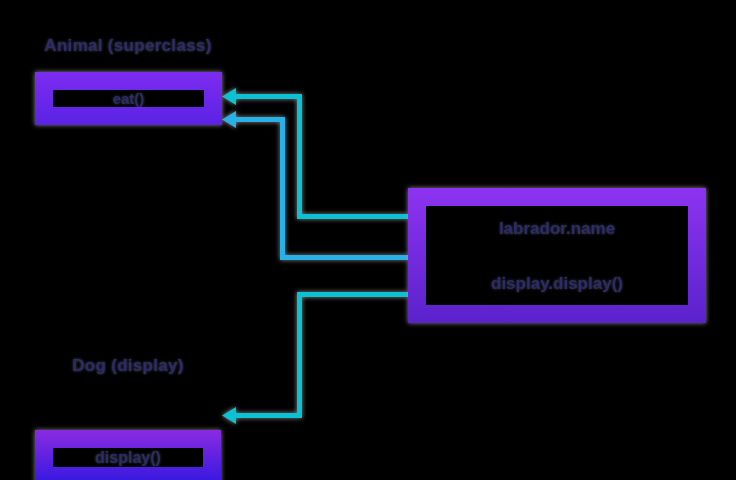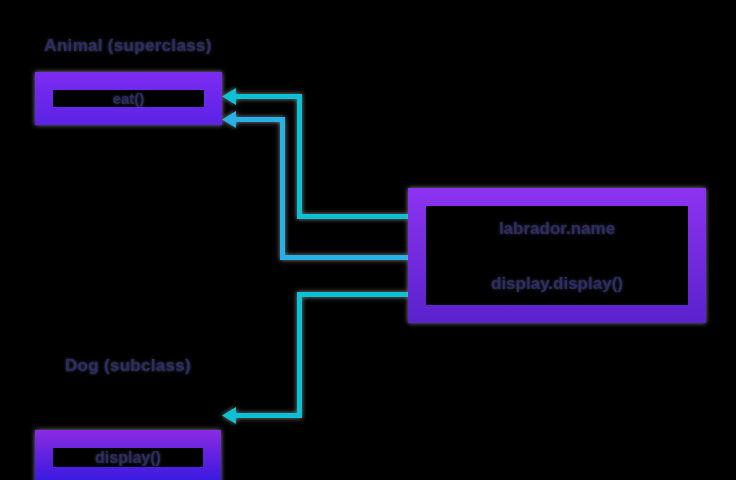--- a/index.html
+++ b/index.html
@@ -118,20 +118,20 @@
     </div>
   </div>
 
   <div class="gbox box-main">
     <div class="inner">
       <span class="code-line">labrador.name</span>
       <span class="code-line">display.display()</span>
     </div>
   </div>
 
-  <div class="free-label label-subclass">Dog (subclass)</div>
+  <div class="free-label label-subclass">Dog (display)</div>
   <div class="gbox box-subclass">
     <div class="inner">
       <span class="member">display()</span>
     </div>
   </div>
 
 </div>
 
 </body></html>

